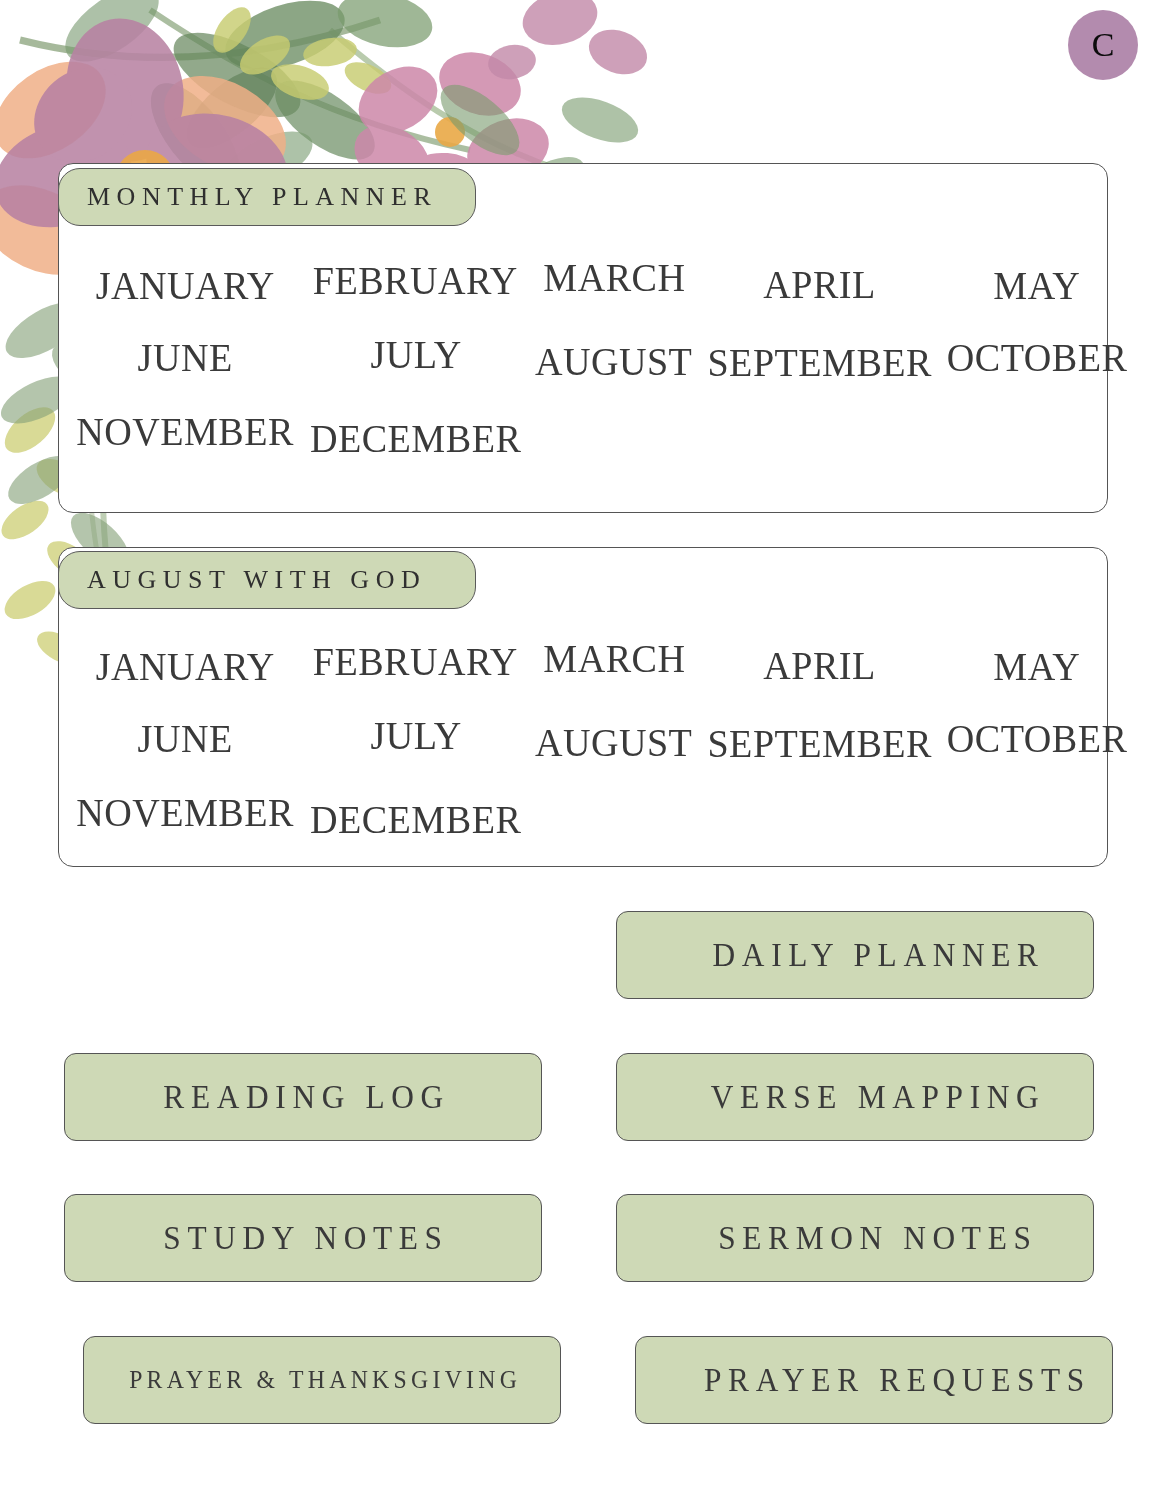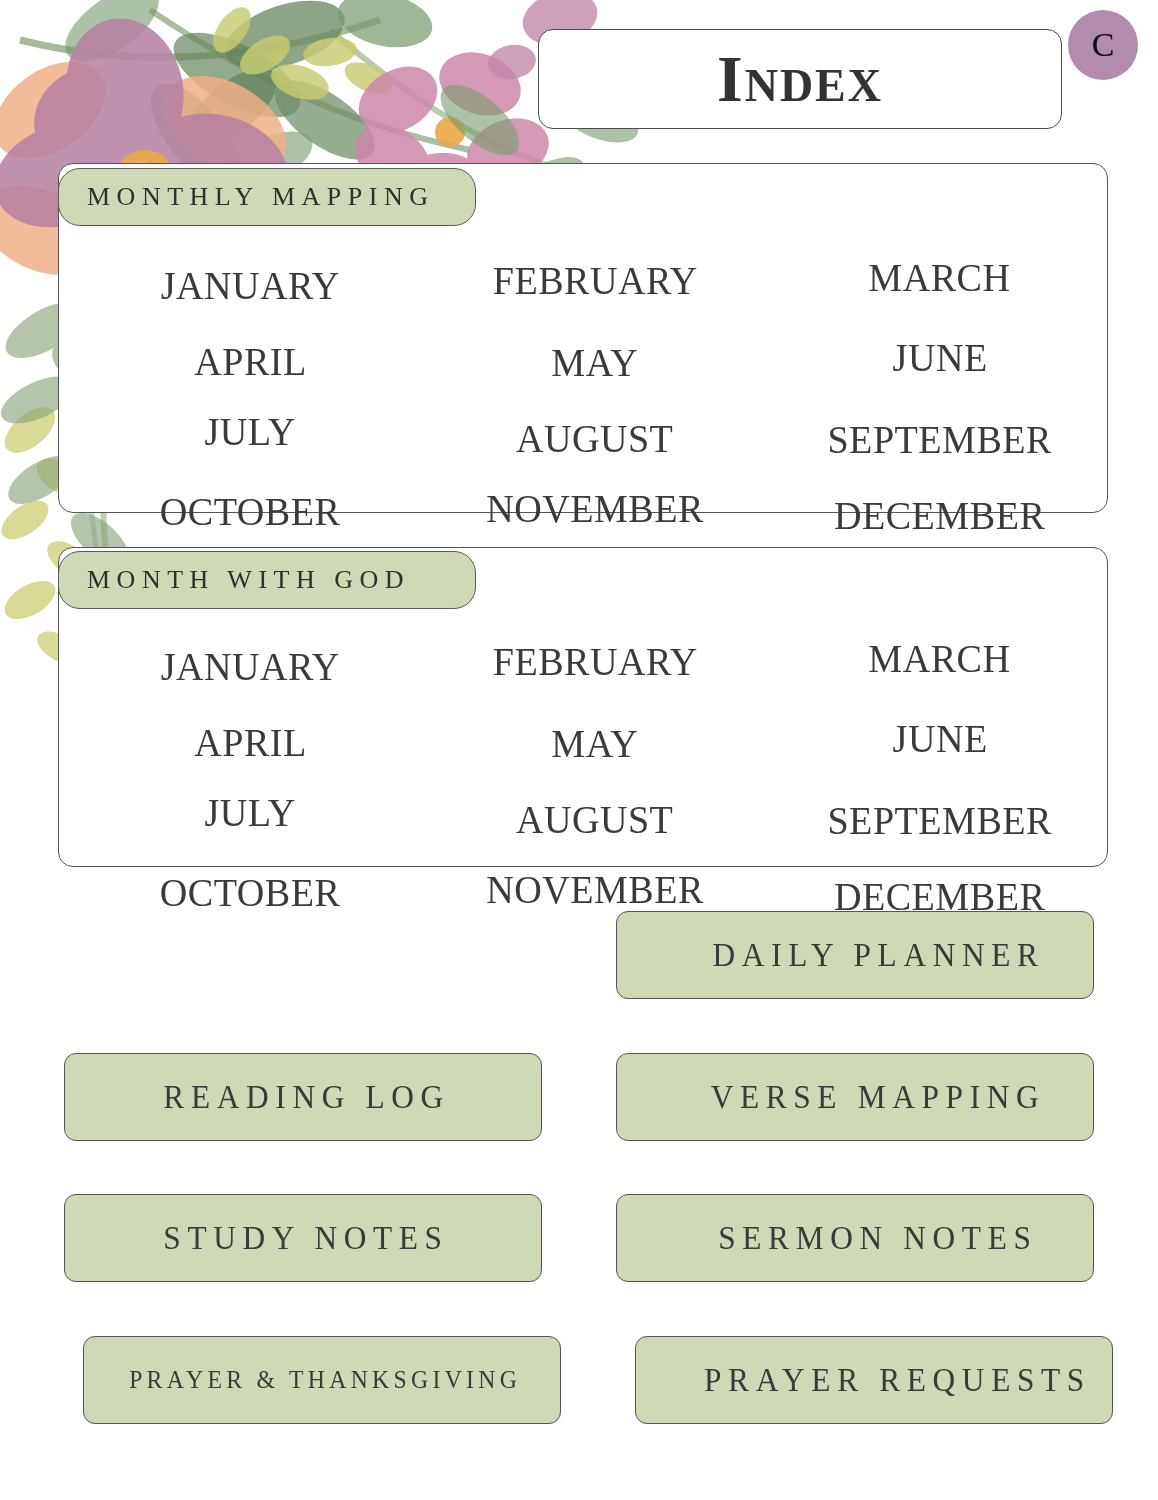--- a/index.html
+++ b/index.html
@@ -97,25 +97,25 @@
   .section-pill span {
     font-family: "Liberation Serif", serif;
     font-size: 26px;
     color: #2f2f2f;
     letter-spacing: 6.5px;
     white-space: nowrap;
   }
 
   .month-grid {
     position: absolute;
-    left: 70px;
+    left: 60px;
     width: 1050px;
     z-index: 5;
     display: grid;
-    grid-template-columns: repeat(3, 1fr);
+    grid-template-columns: repeat(5, 1fr);
     box-sizing: border-box;
     padding: 0 8px;
   }
   #grid-monthly { top: 243px; }
   #grid-god     { top: 624px; }
 
   .month-cell {
     display: flex;
     align-items: center;
     justify-content: center;
@@ -275,30 +275,27 @@
         <ellipse cx="512" cy="62" rx="24" ry="17" transform="rotate(-10 512 62)"></ellipse>
       </g>
       <g fill="#6d9260" opacity="0.6">
         <ellipse cx="480" cy="120" rx="48" ry="22" transform="rotate(40 480 120)"></ellipse>
         <ellipse cx="545" cy="185" rx="44" ry="20" transform="rotate(-30 545 185)"></ellipse>
         <ellipse cx="600" cy="120" rx="40" ry="19" transform="rotate(20 600 120)"></ellipse>
       </g>
     </g>
   </svg>
 
-  <div id="index-box">
-    <div id="index-title">Index</div>
-  </div>
   <div id="corner-badge">
     <span>C</span>
   </div>
 
   <div class="month-card" id="card-monthly"></div>
   <div class="section-pill" id="pill-monthly">
-    <span>MONTHLY MAPPING</span>
+    <span>MONTHLY PLANNER</span>
   </div>
   <div class="month-grid" id="grid-monthly">
       <div class="month-cell col-0">
         <span>JANUARY</span>
       </div>
       <div class="month-cell col-1">
         <span>FEBRUARY</span>
       </div>
       <div class="month-cell col-2">
         <span>MARCH</span>
@@ -327,21 +324,21 @@
       <div class="month-cell col-2">
         <span>NOVEMBER</span>
       </div>
       <div class="month-cell col-3">
         <span>DECEMBER</span>
       </div>
     </div>
 
   <div class="month-card" id="card-god"></div>
   <div class="section-pill" id="pill-god">
-    <span>MONTH WITH GOD</span>
+    <span>AUGUST WITH GOD</span>
   </div>
   <div class="month-grid" id="grid-god">
       <div class="month-cell col-0">
         <span>JANUARY</span>
       </div>
       <div class="month-cell col-1">
         <span>FEBRUARY</span>
       </div>
       <div class="month-cell col-2">
         <span>MARCH</span>

